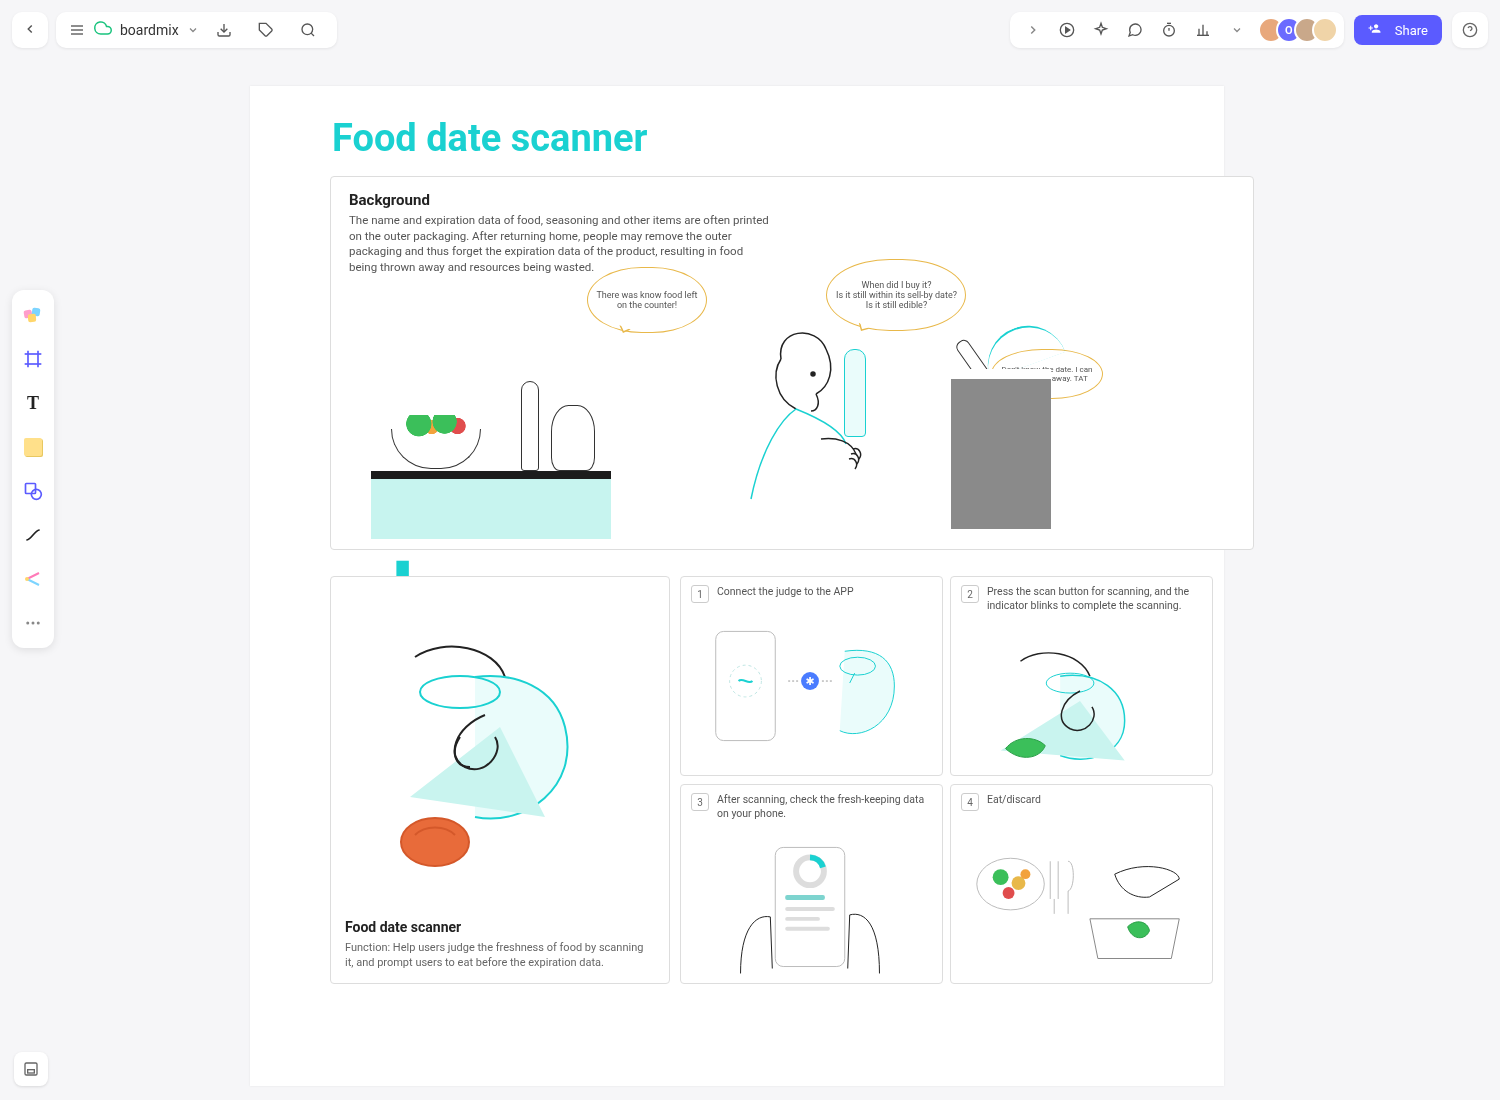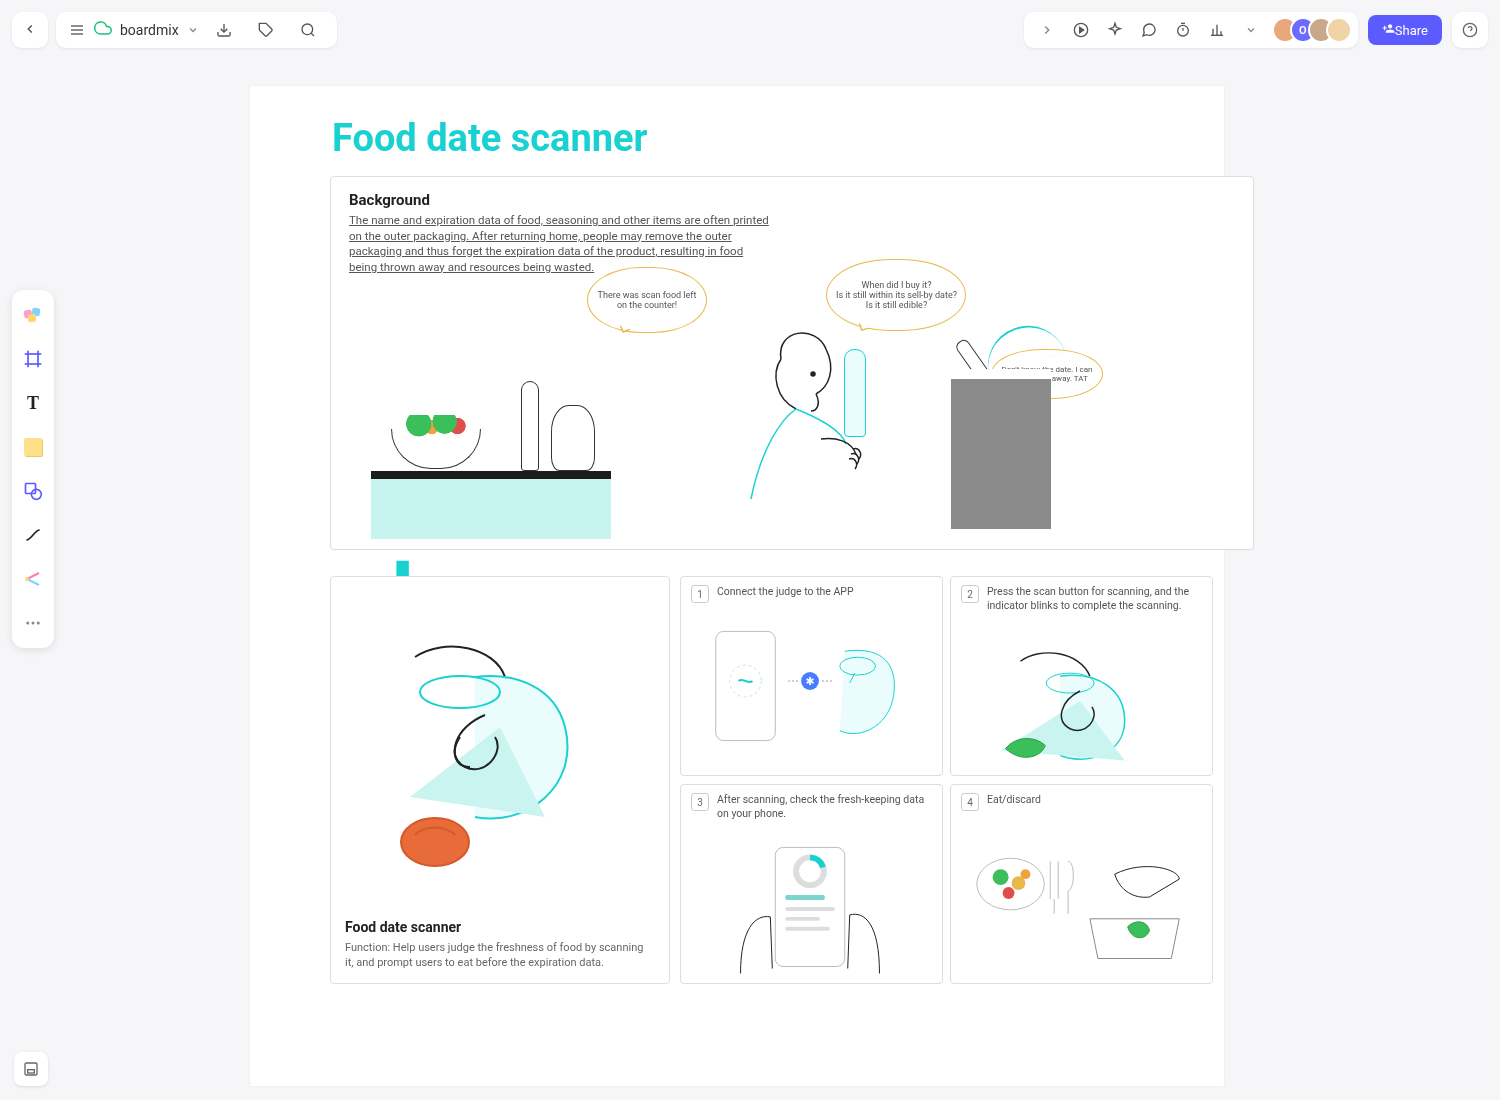--- a/index.html
+++ b/index.html
@@ -62,21 +62,21 @@
     display: flex; align-items: center; justify-content: center;
     font-size: 11px; color: #fff; font-weight: 600;
   }
   .avatar:first-child { margin-left: 0; }
   .share-btn {
     background: #5b5bff;
     color: #fff;
     border-radius: 8px;
     padding: 7px 14px;
     font-size: 13px;
-    display: flex; align-items: center; gap: 0;
+    display: flex; align-items: center; gap: 14px;
     cursor: pointer;
   }
 
   
   .toolbox {
     position: absolute;
     left: 12px; top: 290px;
     width: 42px;
     background: #fff;
     border-radius: 12px;
@@ -121,21 +121,21 @@
   .panel {
     position:absolute;
     border: 1px solid #ddd;
     border-radius: 4px;
     background:#fff;
   }
   
   .p-bg { left: 80px; top: 90px; width: 924px; height: 374px; }
   .bg-head { padding: 14px 18px 0; }
   .bg-head h3 { font-size: 15px; font-weight: 700; color:#222; margin-bottom:4px;}
-  .bg-head p { font-size: 11.5px; color:#555; line-height:1.35; max-width: 420px; text-decoration: underline;}
+  .bg-head p { font-size: 11.5px; color:#555; line-height:1.35; max-width: 420px;}
 
   
   .bubble {
     position:absolute; border:1px solid #e8b84a; border-radius: 50%/55%;
     font-size: 9px; text-align:center; color:#555; display:flex;align-items:center;justify-content:flex-end;
     padding: 8px; background:#fff;
   }
   .bubble-tail { position:absolute; width:0;height:0; border:6px solid transparent; border-top-color:#e8b84a; }
   .bubble-tail::after{content:"";position:absolute;top:-7px;left:-5px;border:5px solid transparent;border-top-color:#fff;}
 
@@ -361,21 +361,21 @@
 <div class="canvas">
   <div class="doc-title">Food date scanner</div>
 
   <div class="panel p-bg">
     <div class="bg-head">
       <h3>Background</h3>
       <p>The name and expiration data of food, seasoning and other items are often printed on the outer packaging. After returning home, people may remove the outer packaging and thus forget the expiration data of the product, resulting in food being thrown away and resources being wasted.</p>
     </div>
 
     <div class="bubble b1">
-        <span>There was scan food left on the counter!</span>
+        <span>There was know food left on the counter!</span>
       </div>
     <div class="bubble-tail b1t"></div>
     <div class="bubble b2">
         <span style="white-space:pre-line">When did I buy it?
 Is it still within its sell-by date?
 Is it still edible?</span>
       </div>
     <div class="bubble-tail b2t"></div>
     <div class="bubble b3">
         <span>Don't know the date. I can only throw it away. TAT</span>

